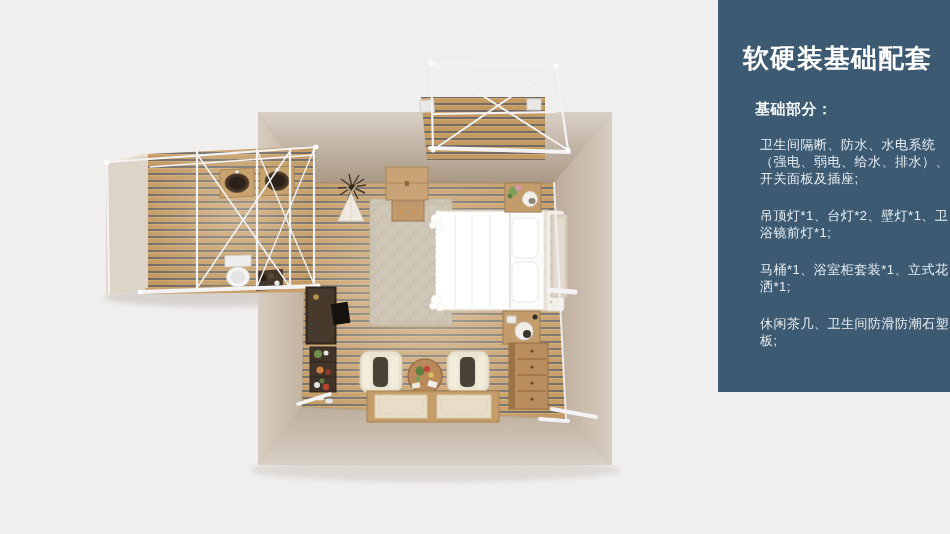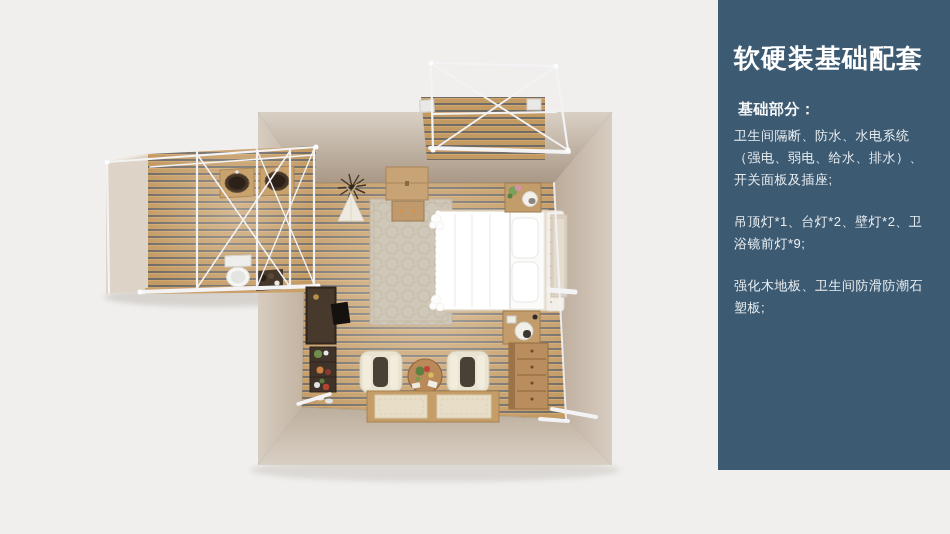--- a/index.html
+++ b/index.html
@@ -7,31 +7,31 @@
   }
   html,body{margin:0;padding:0;}
   body{
     width:950px;height:534px;position:relative;overflow:hidden;
     background:var(--page-bg);
     font-family:"Liberation Sans","DejaVu Sans",sans-serif;
   }
   .render-area{position:absolute;left:0;top:0;width:718px;height:534px;}
   .render-area svg{display:block;width:718px;height:534px;}
   .panel{
-    position:absolute;left:718px;top:0;width:232px;height:470px;box-sizing:border-box;
+    position:absolute;left:718px;top:0;width:232px;height:392px;box-sizing:border-box;
     background:var(--panel-bg);color:var(--panel-text);
-    padding:44px 18px 0 16px;
+    padding:44px 18px 0 25px;
   }
   .panel h1{
     margin:0 0 26px 0;font-size:26px;line-height:1.15;font-weight:700;
     letter-spacing:1px;color:var(--panel-title);white-space:nowrap;
   }
   .sec{margin:0 0 20px 0;}
-  .sec h2{margin:0 0 6px 4px;font-size:15px;font-weight:700;color:#f6f9fa;letter-spacing:.5px;}
-  .sec p{margin:0;font-size:13px;line-height:22px;letter-spacing:.5px;width:190px;word-break:break-all;}
+  .sec h2{margin:0 0 6px 12px;font-size:15px;font-weight:700;color:#f6f9fa;letter-spacing:.5px;}
+  .sec p{margin:17px;font-size:13px;line-height:17px;letter-spacing:.5px;width:190px;word-break:break-all;}
 </style>
 </head>
 <body>
 
 <div class="render-area">
 <svg viewBox="0 0 718 534" xmlns="http://www.w3.org/2000/svg">
   <defs>
     <pattern id="slats" width="8" height="7" patternUnits="userSpaceOnUse">
       <rect width="8" height="7" fill="#c49a63"></rect>
       <rect width="8" height="1" fill="#cfa76f"></rect>
@@ -340,22 +340,23 @@
 <aside class="panel">
   <h1>软硬装基础配套</h1>
 
   <section class="sec">
     <h2>基础部分：</h2>
     <p>卫生间隔断、防水、水电系统（强电、弱电、给水、排水）、开关面板及插座;</p>
   </section>
 
 
   <section class="sec">
-    <p>吊顶灯*1、台灯*2、壁灯*2、卫浴镜前灯*9;</p>
+    <p>吊顶灯*1、台灯*2、壁灯*1、卫浴镜前灯*1;</p>
   </section>
 
   <section class="sec">
+    <p>马桶*1、浴室柜套装*1、立式花洒*1;</p>
   </section>
 
   <section class="sec">
-    <p>强化木地板、卫生间防滑防潮石塑板;</p>
+    <p>休闲茶几、卫生间防滑防潮石塑板;</p>
   </section>
 </aside>
 
 </body></html>

